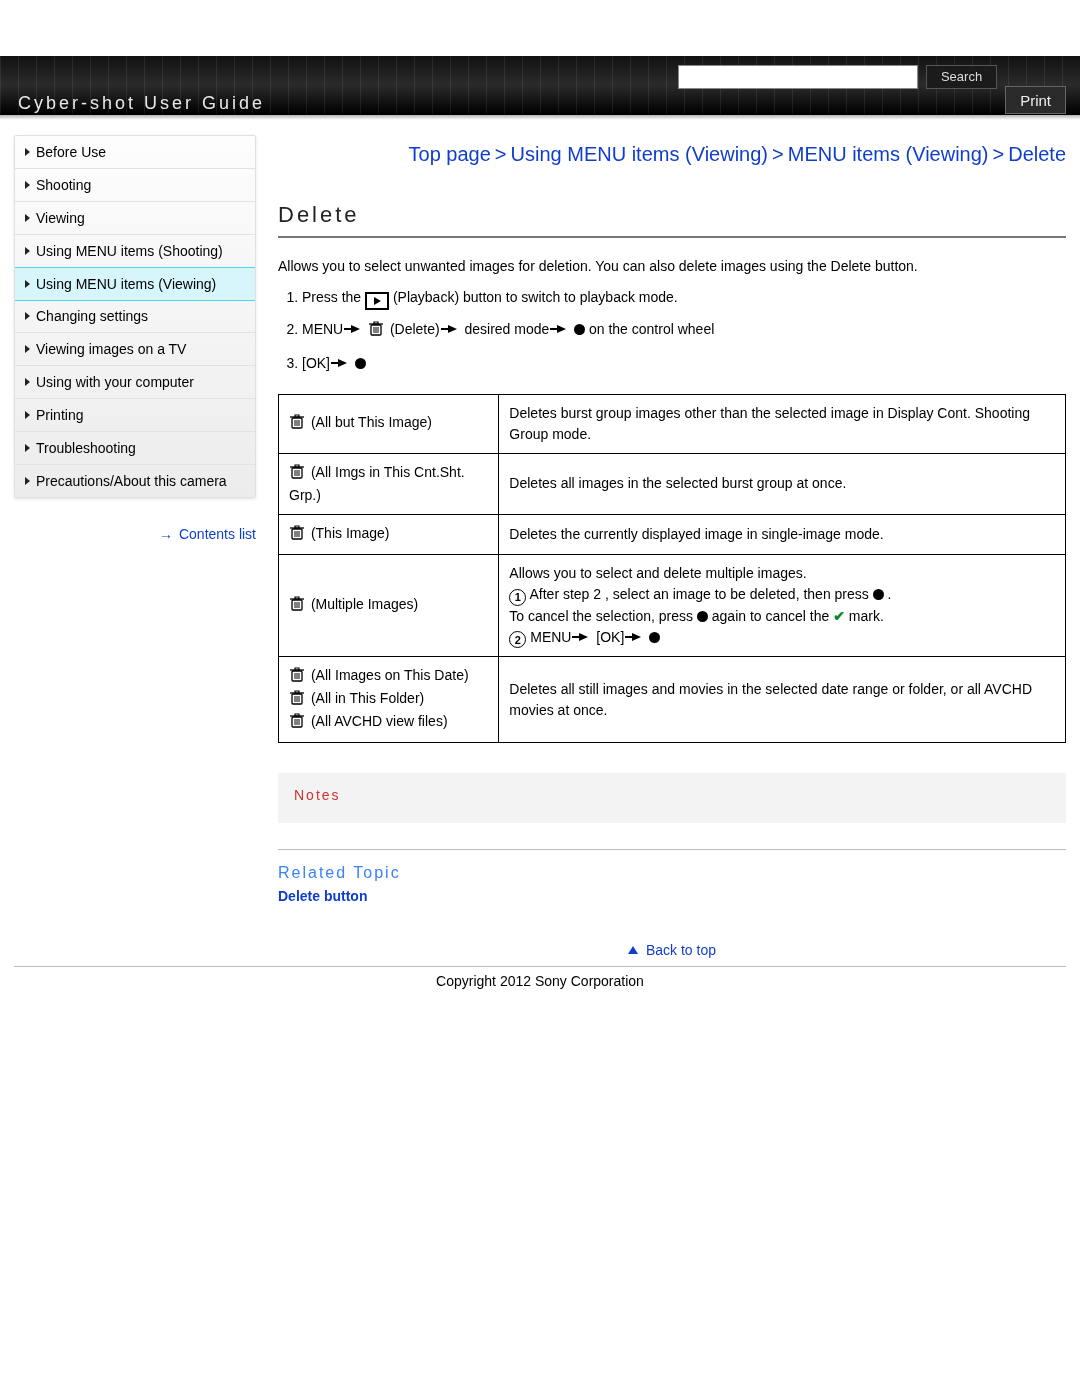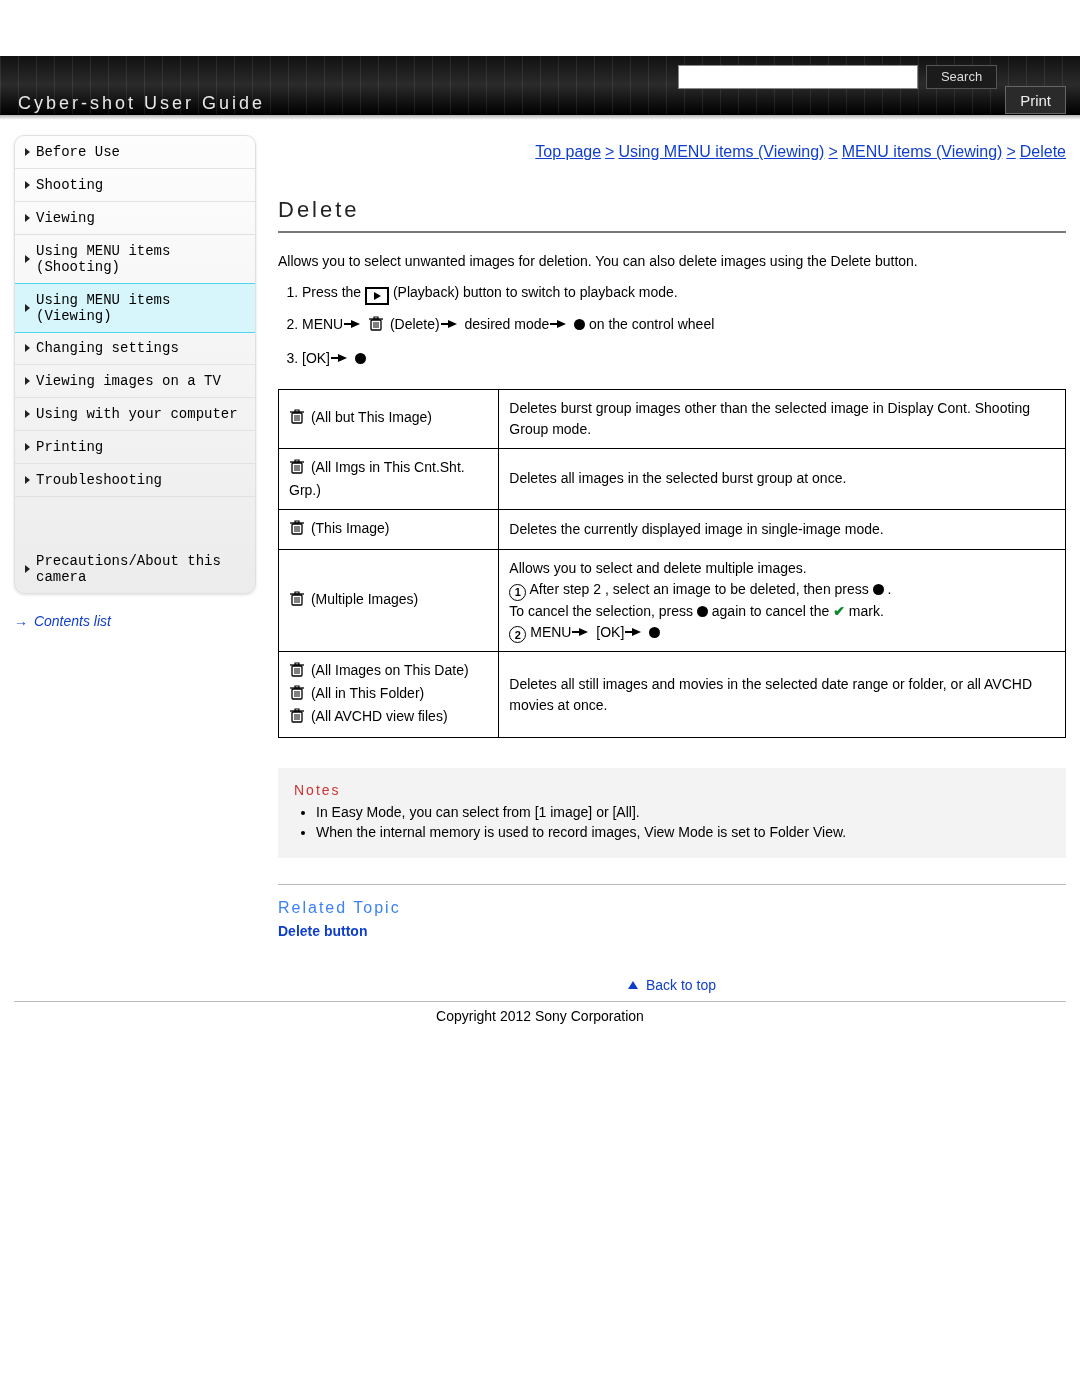--- a/index.html
+++ b/index.html
@@ -86,73 +86,71 @@
     padding: 20px 14px 0 14px;
     gap: 22px;
   }
   .sidebar {
     width: 242px;
     flex: 0 0 auto;
   }
   .side-menu {
     background: linear-gradient(to bottom, #fdfdfd, #ececec);
     border: 1px solid #e0e0e0;
-    border-radius: 10px;
+    border-radius: 2px;
     box-shadow: 0 1px 3px rgba(0,0,0,0.12);
     overflow: hidden;
-    font-family: Liberation Mono, monospace;
   }
   .side-item {
     display: flex;
     align-items: center;
     gap: 6px;
     padding: 8px 10px;
     border-bottom: 1px solid #e2e2e2;
     font-size: 14px;
     color: #000;
     cursor: pointer;
   }
-  .side-item:last-child { border-bottom: none; margin-top: 48px; }
+  .side-item:last-child { border-bottom: none; }
   .side-item.active {
     background: #d7f6fb;
     border: 1px solid #4fd6e8;
     margin: -1px;
   }
   .tri {
     width: 0; height: 0;
     border-top: 4px solid transparent;
     border-bottom: 4px solid transparent;
     border-left: 5px solid #222;
     flex: 0 0 auto;
   }
   .contents-list {
-    margin-top: 19px;
-    font-style: italic;
+    text-align: right;
+    margin-top: 28px;
   }
   .contents-list a {
     color: #103ecc;
     text-decoration: none;
     font-size: 14px;
   }
   .contents-arrow {
     color: #103ecc;
     margin-right: 2px;
   }
 
   .main {
     flex: 1;
     min-width: 0;
   }
   .breadcrumb {
     text-align: right;
     color: #103ecc;
-    font-size: 16px;
+    font-size: 20px;
     margin-bottom: 36px;
     margin-top: 8px;
-    text-decoration: underline;
   }
   .breadcrumb a { color: #103ecc; text-decoration: none; }
   .breadcrumb .sep { color: #103ecc; padding: 0 4px; }
 
   h1.page-title {
     font-size: 22px;
     font-weight: normal;
     letter-spacing: 3px;
     margin: 0 0 8px 0;
     color: #222;
@@ -468,24 +466,20 @@
                     <use href="#trash-icon"></use>
                   </svg></span><span> (All AVCHD view files)</span></div>
         </td>
         <td>Deletes all still images and movies in the selected date range or folder, or all AVCHD movies at once.</td>
       </tr>
     </tbody>
       </table>
 
     <div class="notes-box">
       <div class="notes-title">Notes</div>
-      <ul id="notes-list">
-          <li>In Easy Mode, you can select from [1 image] or [All].</li>
-          <li>When the internal memory is used to record images, View Mode is set to Folder View.</li>
-        </ul>
     </div>
 
     <hr class="thin-rule">
     <div class="related-title">Related Topic</div>
     <div class="related-link"><a href="#">Delete button</a></div>
 
     <div class="back-top">
       <span class="back-tri"></span>
       <a href="#">Back to top</a>
     </div>

